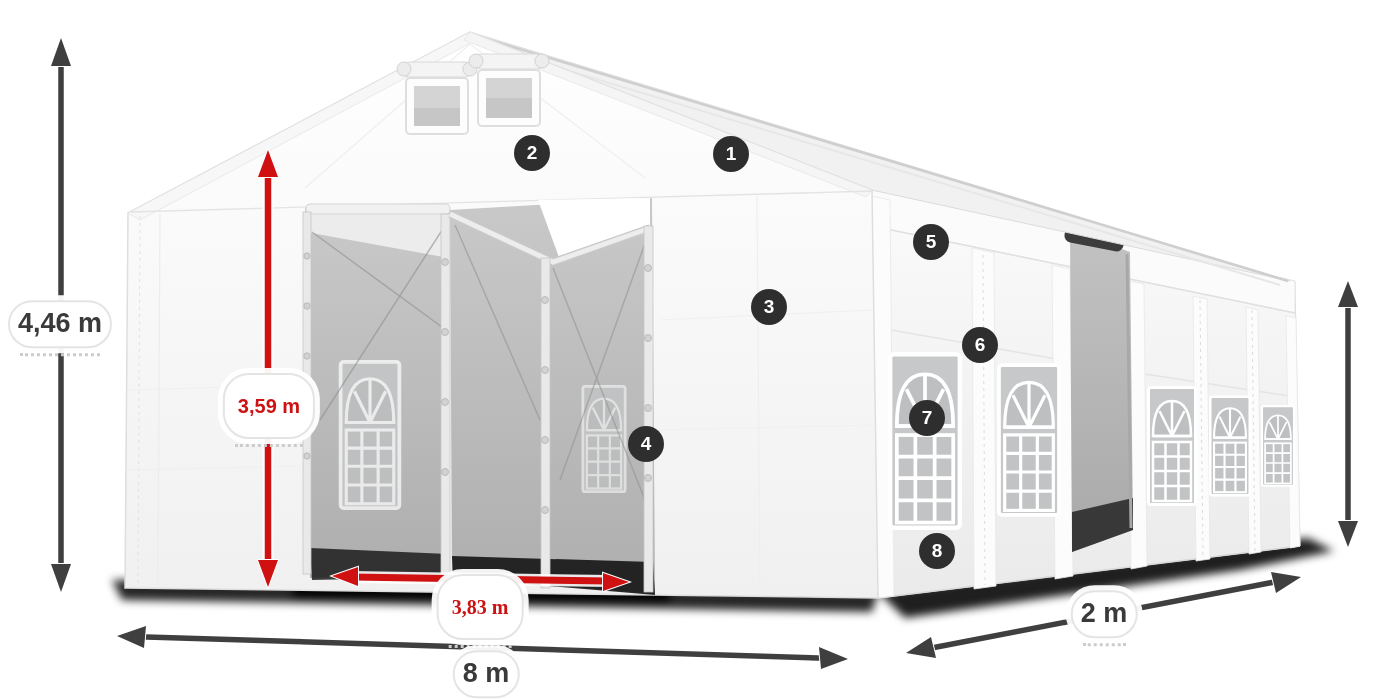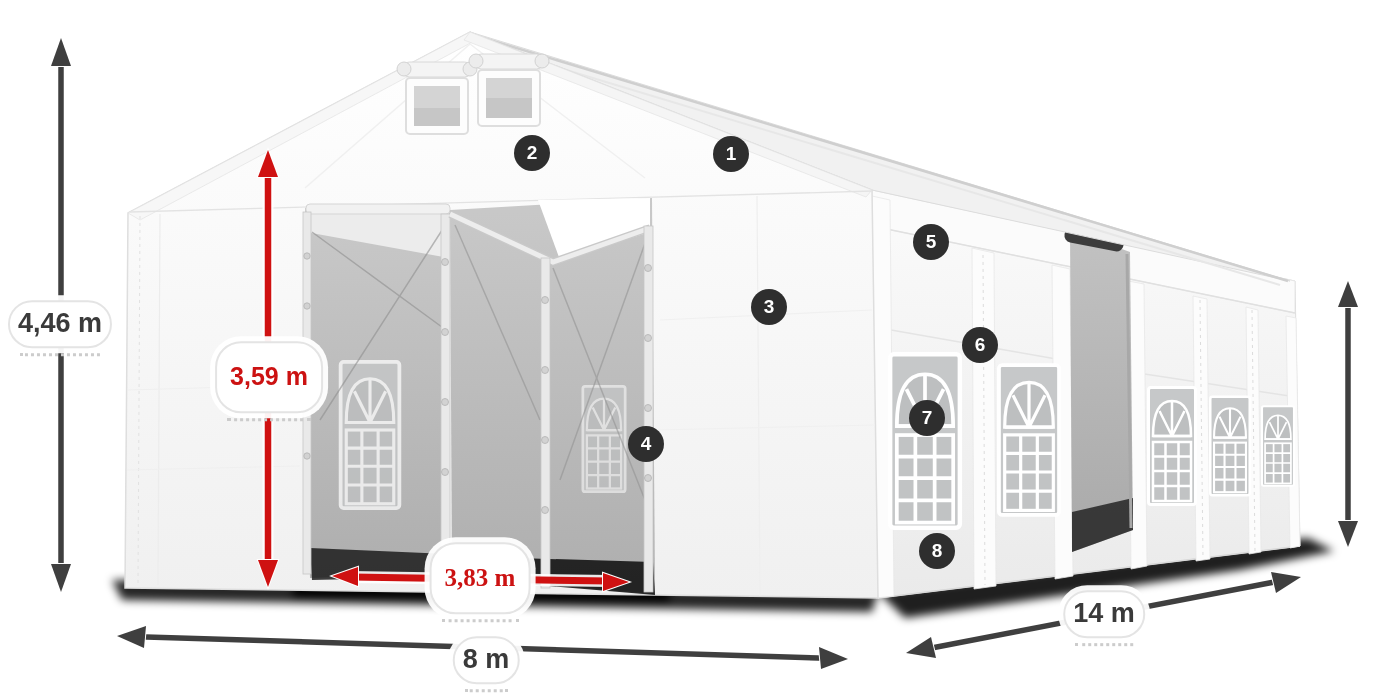--- a/index.html
+++ b/index.html
@@ -19,21 +19,21 @@
     position:absolute; transform:translate(-50%,-50%);
     background:var(--pill-bg); border:2px solid var(--pill-border);
     border-radius:26px; padding:7px 8px; font-weight:bold; font-size:27px;
     color:var(--label-text-dark); white-space:nowrap; line-height:1.1;
     box-shadow:0 0 0 5px rgba(255,255,255,0.95); z-index:3;
   }
   .pill::after{
     content:""; position:absolute; left:10px; right:10px; bottom:-10px;
     border-bottom:3px dotted #cccccc;
   }
-  .pill.red{ color:var(--label-text-red); font-size:25px; padding:20px 13px; }
+  .pill.red{ color:var(--label-text-red); font-size:20px; padding:20px 13px;margin-top:29px; }
 
   .badge{
     position:absolute; transform:translate(-50%,-50%);
     width:36px; height:36px; border-radius:50%;
     background:var(--badge-bg); color:var(--badge-text);
     font-weight:bold; font-size:19px;
     display:flex; align-items:center; justify-content:center;
     z-index:2; cursor:pointer; user-select:none;
   }
 
@@ -269,22 +269,22 @@
       <line class="halo" x1="1348" y1="300" x2="1348" y2="530" stroke-width="10"></line>
       <line class="ln-dark" x1="1348" y1="300" x2="1348" y2="528" stroke-width="5.5"></line>
       <polygon class="hd-dark" points="1348,281 1338,307 1358,307"></polygon>
       <polygon class="hd-dark" points="1348,547 1338,521 1358,521"></polygon>
     </g>
   </svg>
 
   <div class="pill" style="left:60px; top:324px;">4,46 m</div>
   <div class="pill red" style="left:269px; top:377px;">3,59 m</div>
   <div class="pill red" style="left:480px; top:578px;font-family:Liberation Serif, serif;">3,83 m</div>
-  <div class="pill" style="left:486px; top:660px;">8 m</div>
-  <div class="pill" style="left:1104px; top:614px;">14 m</div>
+  <div class="pill" style="left:486px; top:674px;">8 m</div>
+  <div class="pill" style="left:1104px; top:614px;">2 m</div>
 
   <div class="badge" style="left:731px; top:154px;">1</div>
   <div class="badge" style="left:532px; top:153px;">2</div>
   <div class="badge" style="left:769px; top:307px;">3</div>
   <div class="badge" style="left:646px; top:444px;">4</div>
   <div class="badge" style="left:931px; top:242px;">5</div>
   <div class="badge" style="left:980px; top:345px;">6</div>
   <div class="badge" style="left:927px; top:418px;">7</div>
   <div class="badge" style="left:937px; top:551px;">8</div>
 

